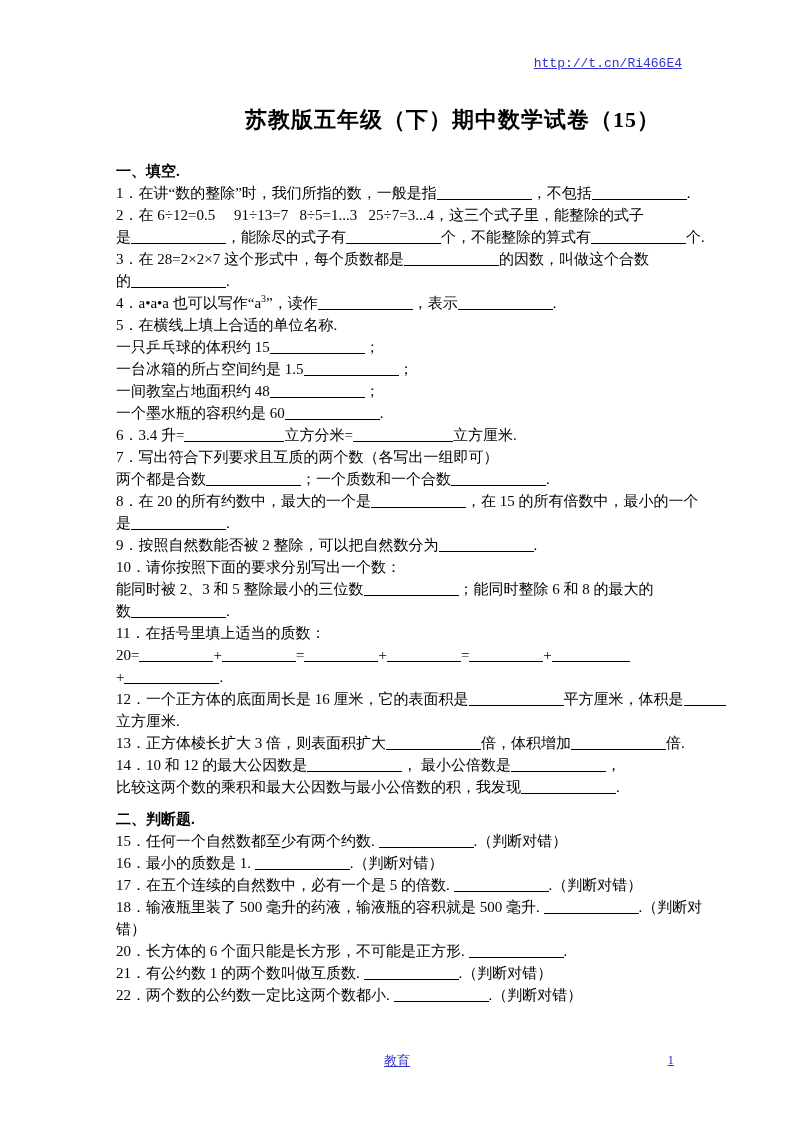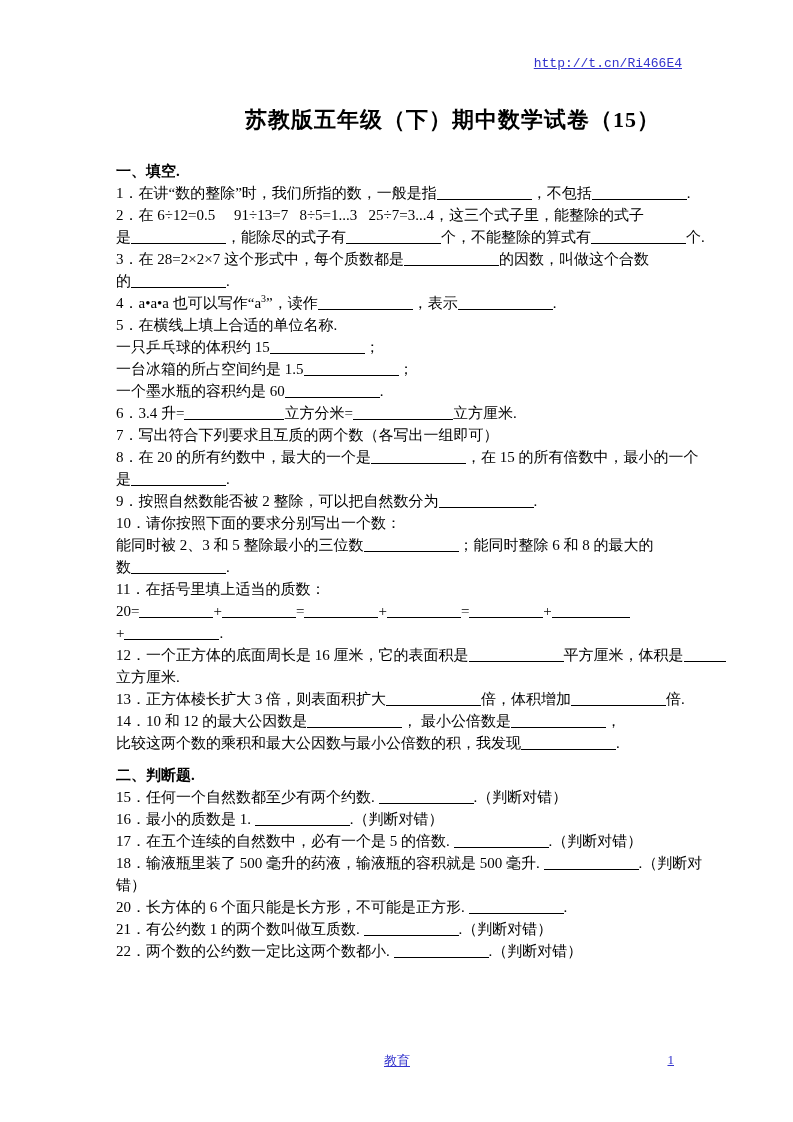--- a/index.html
+++ b/index.html
@@ -99,23 +99,25 @@
         <div class="section-heading">一、填空.</div>
         <div class="doc-line"><span>1．在讲“数的整除”时，我们所指的数，一般是指</span><span class="blank" style="width: 95px;"></span><span>，不包括</span><span class="blank" style="width: 95px;"></span><span>.</span></div>
         <div class="doc-line"><span>2．在 6÷12=0.5     91÷13=7   8÷5=1...3   25÷7=3...4，这三个式子里，能整除的式子</span></div>
         <div class="doc-line"><span>是</span><span class="blank" style="width: 95px;"></span><span>，能除尽的式子有</span><span class="blank" style="width: 95px;"></span><span>个，不能整除的算式有</span><span class="blank" style="width: 95px;"></span><span>个.</span></div>
         <div class="doc-line"><span>3．在 28=2×2×7 这个形式中，每个质数都是</span><span class="blank" style="width: 95px;"></span><span>的因数，叫做这个合数</span></div>
         <div class="doc-line"><span>的</span><span class="blank" style="width: 95px;"></span><span>.</span></div>
         <div class="doc-line"><span>4．a•a•a 也可以写作“a</span><sup class="sup">3</sup><span>”，读作</span><span class="blank" style="width: 95px;"></span><span>，表示</span><span class="blank" style="width: 95px;"></span><span>.</span></div>
         <div class="doc-line"><span>5．在横线上填上合适的单位名称.</span></div>
         <div class="doc-line"><span>一只乒乓球的体积约 15</span><span class="blank" style="width: 95px;"></span><span>；</span></div>
         <div class="doc-line"><span>一台冰箱的所占空间约是 1.5</span><span class="blank" style="width: 95px;"></span><span>；</span></div>
+        <div class="doc-line"><span>一间教室占地面积约 48</span><span class="blank" style="width: 95px;"></span><span>；</span></div>
         <div class="doc-line"><span>一个墨水瓶的容积约是 60</span><span class="blank" style="width: 95px;"></span><span>.</span></div>
         <div class="doc-line"><span>6．3.4 升=</span><span class="blank" style="width: 100px;"></span><span>立方分米=</span><span class="blank" style="width: 100px;"></span><span>立方厘米.</span></div>
         <div class="doc-line"><span>7．写出符合下列要求且互质的两个数（各写出一组即可）</span></div>
+        <div class="doc-line"><span>两个都是合数</span><span class="blank" style="width: 95px;"></span><span>；一个质数和一个合数</span><span class="blank" style="width: 95px;"></span><span>.</span></div>
         <div class="doc-line"><span>8．在 20 的所有约数中，最大的一个是</span><span class="blank" style="width: 95px;"></span><span>，在 15 的所有倍数中，最小的一个</span></div>
         <div class="doc-line"><span>是</span><span class="blank" style="width: 95px;"></span><span>.</span></div>
         <div class="doc-line"><span>9．按照自然数能否被 2 整除，可以把自然数分为</span><span class="blank" style="width: 95px;"></span><span>.</span></div>
         <div class="doc-line"><span>10．请你按照下面的要求分别写出一个数：</span></div>
         <div class="doc-line"><span>能同时被 2、3 和 5 整除最小的三位数</span><span class="blank" style="width: 95px;"></span><span>；能同时整除 6 和 8 的最大的</span></div>
         <div class="doc-line"><span>数</span><span class="blank" style="width: 95px;"></span><span>.</span></div>
         <div class="doc-line"><span>11．在括号里填上适当的质数：</span></div>
         <div class="doc-line"><span>20=</span><span class="blank" style="width: 74px;"></span><span>+</span><span class="blank" style="width: 74px;"></span><span>=</span><span class="blank" style="width: 74px;"></span><span>+</span><span class="blank" style="width: 74px;"></span><span>=</span><span class="blank" style="width: 74px;"></span><span>+</span><span class="blank" style="width: 78px;"></span></div>
         <div class="doc-line"><span>+</span><span class="blank" style="width: 95px;"></span><span>.</span></div>
         <div class="doc-line"><span>12．一个正方体的底面周长是 16 厘米，它的表面积是</span><span class="blank" style="width: 95px;"></span><span>平方厘米，体积是</span><span class="blank" style="width: 42px;"></span></div>

